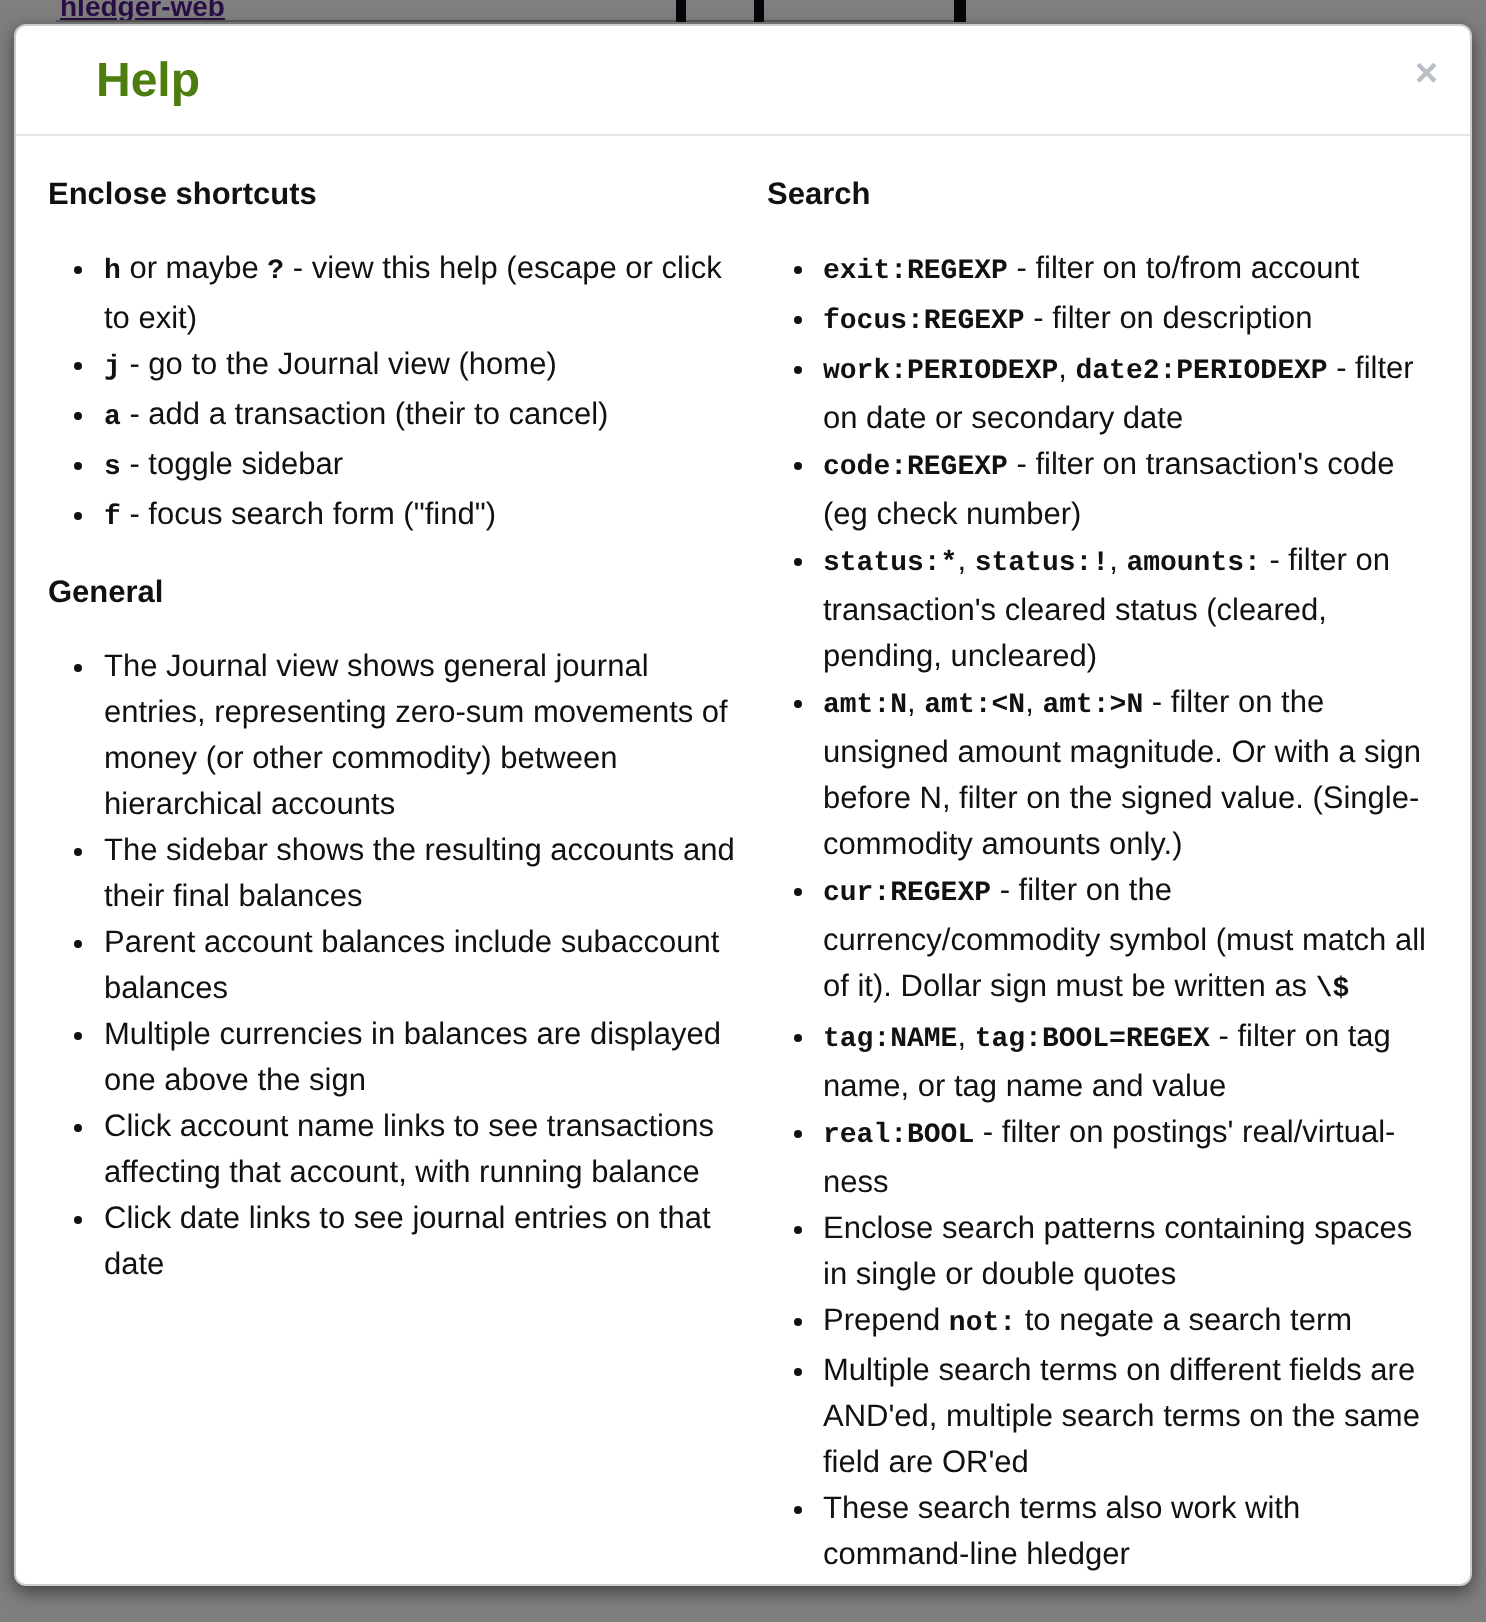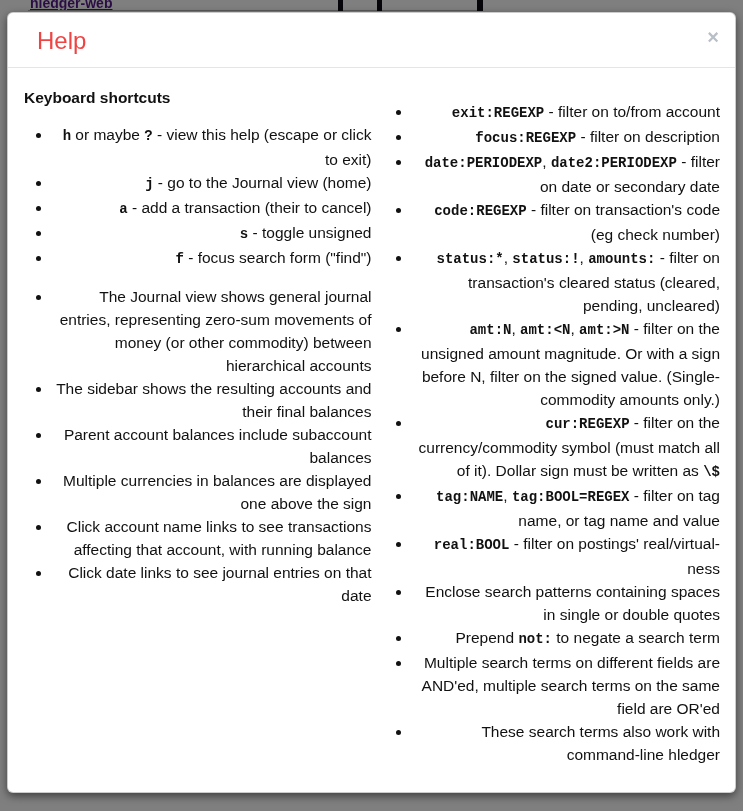--- a/index.html
+++ b/index.html
@@ -43,22 +43,22 @@
     border-radius: 6px;
     box-shadow: 0 3px 9px rgba(0,0,0,0.5);
     overflow: hidden;
   }
   .modal-header {
     position: relative;
     padding: 14px 15px 12px 15px;
     border-bottom: 1px solid #e5e5e5;
   }
   .modal-title {
-    margin-left: 14px;
-    font-size: 24px; font-weight: normal; color: #ef4444;
+    margin-left: 25px;
+    font-size: 24px; font-weight: bold; color: #4d7c0f;
     line-height: 28px;
   }
   .close-btn {
     position: absolute; top: 14px; right: 16px;
     background: none; border: none;
     font-family: "Liberation Sans", sans-serif;
     font-size: 20px; font-weight: bold; line-height: 20px;
     color: #b9bfc6;
     text-shadow: 0 1px 0 #fff;
     cursor: pointer;
@@ -70,21 +70,20 @@
   .col.left { padding-left: 1px; }
 
   .help-heading {
     font-size: 15.5px; font-weight: bold; color: #111;
     line-height: 23px;
   }
   ul.help-list {
     margin: 14px 0 14px 0;
     padding-left: 28px;
     list-style: disc outside;
-    text-align: right;
   }
   ul.help-list li { line-height: 23px; color: #111; }
   ul.help-list code {
     font-family: "Liberation Mono", monospace;
     font-weight: bold;
     font-size: 14px;
     color: #111;
     white-space: nowrap;
   }
 </style>
@@ -101,42 +100,44 @@
 
 <div class="overlay"></div>
 
 <div class="modal">
   <div class="modal-header">
     <h4 class="modal-title">Help</h4>
     <button class="close-btn">×</button>
   </div>
   <div class="modal-body">
     <div class="col left">
-        <div class="help-heading">Keyboard shortcuts</div>
+        <div class="help-heading">Enclose shortcuts</div>
         <ul class="help-list">
           <li><code>h</code><span> or maybe </span><code>?</code><span> - view this help (escape or click to exit)</span></li>
           <li><code>j</code><span> - go to the Journal view (home)</span></li>
           <li><code>a</code><span> - add a transaction (their to cancel)</span></li>
-          <li><code>s</code><span> - toggle unsigned</span></li>
+          <li><code>s</code><span> - toggle sidebar</span></li>
           <li><code>f</code><span> - focus search form ("find")</span></li>
         </ul>
+        <div class="help-heading">General</div>
         <ul class="help-list">
           <li><span>The Journal view shows general journal entries, representing zero-sum movements of money (or other commodity) between hierarchical accounts</span></li>
           <li><span>The sidebar shows the resulting accounts and their final balances</span></li>
           <li><span>Parent account balances include subaccount balances</span></li>
           <li><span>Multiple currencies in balances are displayed one above the sign</span></li>
           <li><span>Click account name links to see transactions affecting that account, with running balance</span></li>
           <li><span>Click date links to see journal entries on that date</span></li>
         </ul>
       </div>
     <div class="col right">
+        <div class="help-heading">Search</div>
         <ul class="help-list">
           <li><code>exit:REGEXP</code><span> - filter on to/from account</span></li>
           <li><code>focus:REGEXP</code><span> - filter on description</span></li>
-          <li><code>date:PERIODEXP</code><span>, </span><code>date2:PERIODEXP</code><span> - filter on date or secondary date</span></li>
+          <li><code>work:PERIODEXP</code><span>, </span><code>date2:PERIODEXP</code><span> - filter on date or secondary date</span></li>
           <li><code>code:REGEXP</code><span> - filter on transaction's code (eg check number)</span></li>
           <li><code>status:*</code><span>, </span><code>status:!</code><span>, </span><code>amounts:</code><span> - filter on transaction's cleared status (cleared, pending, uncleared)</span></li>
           <li><code>amt:N</code><span>, </span><code>amt:&lt;N</code><span>, </span><code>amt:&gt;N</code><span> - filter on the unsigned amount magnitude. Or with a sign before N, filter on the signed value. (Single-commodity amounts only.)</span></li>
           <li><code>cur:REGEXP</code><span> - filter on the currency/commodity symbol (must match all of it). Dollar sign must be written as </span><code>\$</code></li>
           <li><code>tag:NAME</code><span>, </span><code>tag:BOOL=REGEX</code><span> - filter on tag name, or tag name and value</span></li>
           <li><code>real:BOOL</code><span> - filter on postings' real/virtual-ness</span></li>
           <li><span>Enclose search patterns containing spaces in single or double quotes</span></li>
           <li><span>Prepend </span><code>not:</code><span> to negate a search term</span></li>
           <li><span>Multiple search terms on different fields are AND'ed, multiple search terms on the same field are OR'ed</span></li>
           <li><span>These search terms also work with command-line hledger</span></li>

